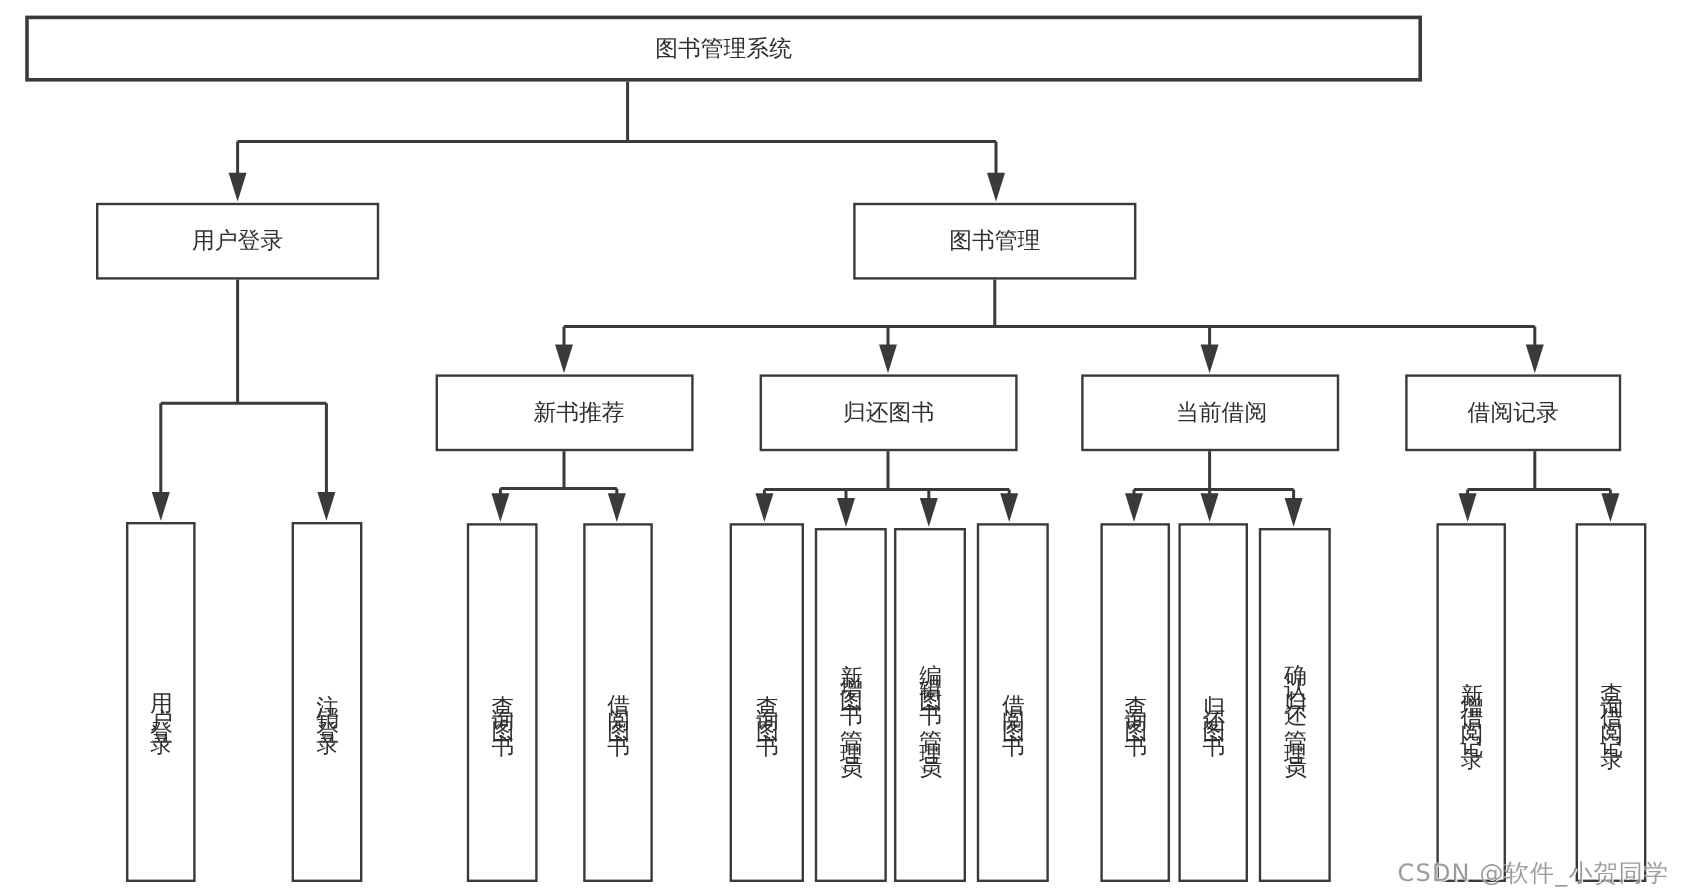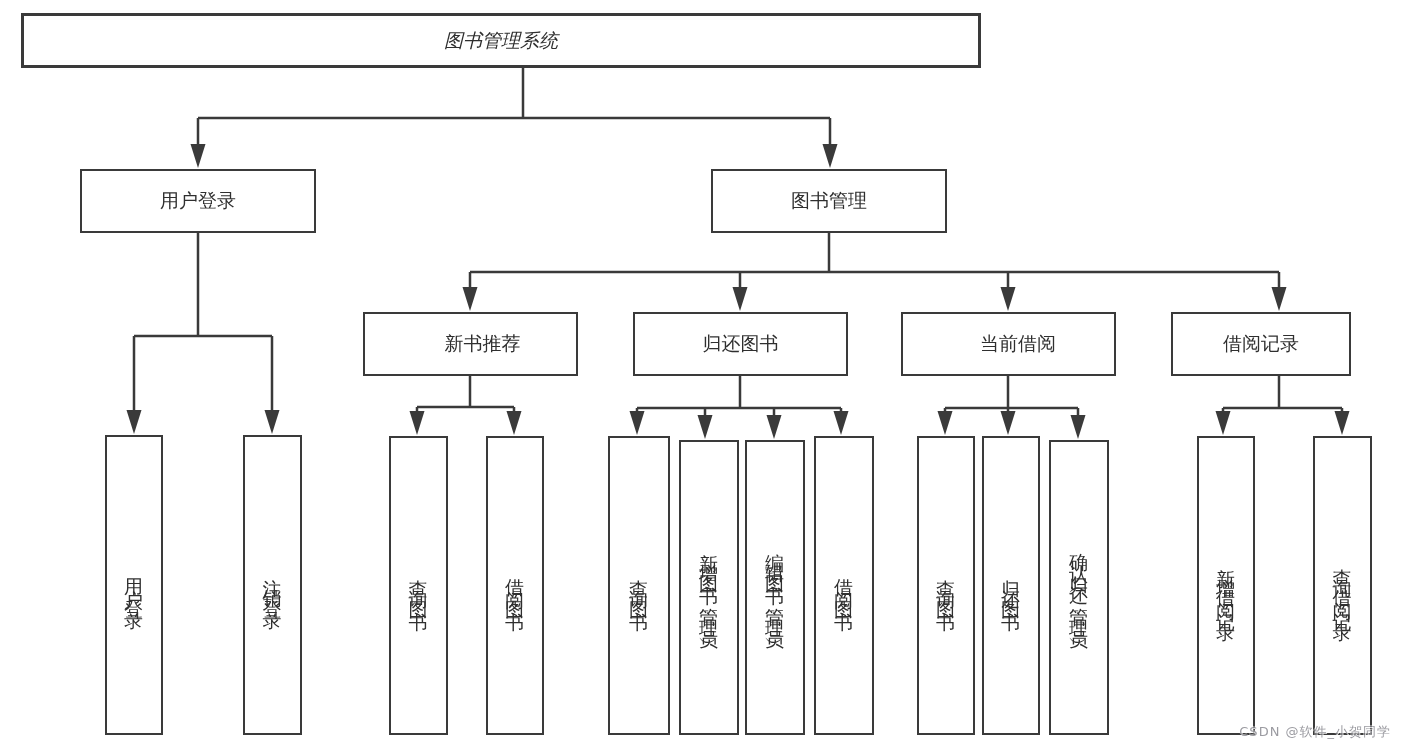--- a/index.html
+++ b/index.html
@@ -48,21 +48,21 @@
     writing-mode: vertical-rl;
     text-orientation: mixed;
     letter-spacing: 11px;
     line-height: 1;
     white-space: nowrap;
   }
   .watermark {
     position: absolute;
     right: 14px;
     bottom: 6px;
-    font-size: 13px;
+    font-size: 20px;
     color: rgba(138, 138, 144, 0.85);
     text-shadow: 1px 1px 0 rgba(255,255,255,0.9), -1px -1px 0 rgba(255,255,255,0.5);
     z-index: 3;
     letter-spacing: 1px;
   }
 </style>
 </head>
 <body>
 
 <div class="canvas">
@@ -96,21 +96,21 @@
     <path d="M1008,374 V408 M945,408 H1078 M945,408 V414 M1008,408 V414 M1078,408 V418" fill="none" stroke="#3a3a3a" stroke-width="2.5"></path>
     <path d="M937.5,411 L952.5,411 L945,435 Z" fill="#3a3a3a"></path>
     <path d="M1000.5,411 L1015.5,411 L1008,435 Z" fill="#3a3a3a"></path>
     <path d="M1070.5,415 L1085.5,415 L1078,439 Z" fill="#3a3a3a"></path>
 
     <path d="M1279,374 V408 M1223,408 H1342 M1223,408 V414 M1342,408 V414" fill="none" stroke="#3a3a3a" stroke-width="2.5"></path>
     <path d="M1215.5,411 L1230.5,411 L1223,435 Z" fill="#3a3a3a"></path>
     <path d="M1334.5,411 L1349.5,411 L1342,435 Z" fill="#3a3a3a"></path>
   </svg>
 
-  <div class="node node-root" style="left:21px; top:13px; width:960px; height:55px;font-style:italic;">
+  <div class="node node-root" style="left:21px; top:13px; width:1164px; height:55px;">
     <span>图书管理系统</span>
   </div>
 
   <div class="node box-h" style="left:80px; top:169px; width:236px; height:64px;">
     <span>用户登录</span>
   </div>
   <div class="node box-h" style="left:711px; top:169px; width:236px; height:64px;text-align:center;">
     <span>图书管理</span>
   </div>
 

